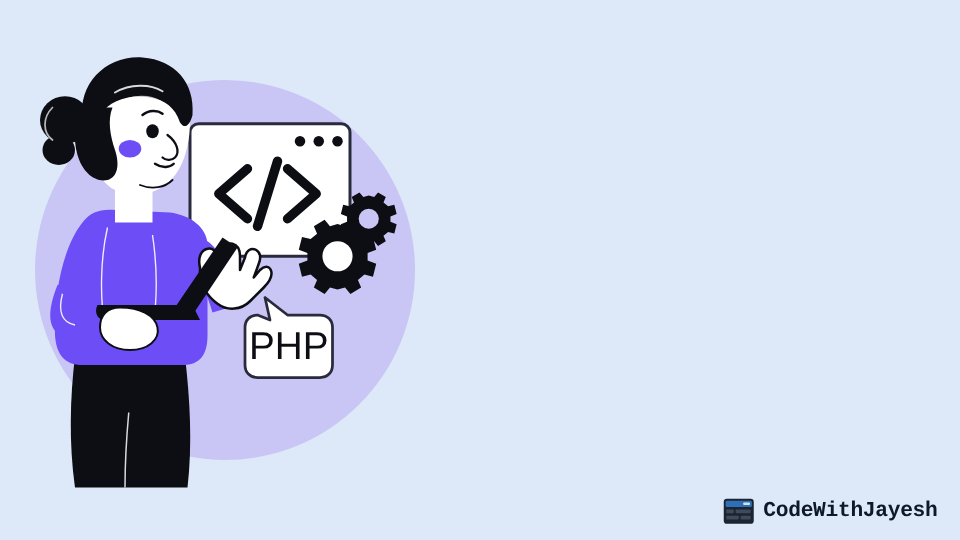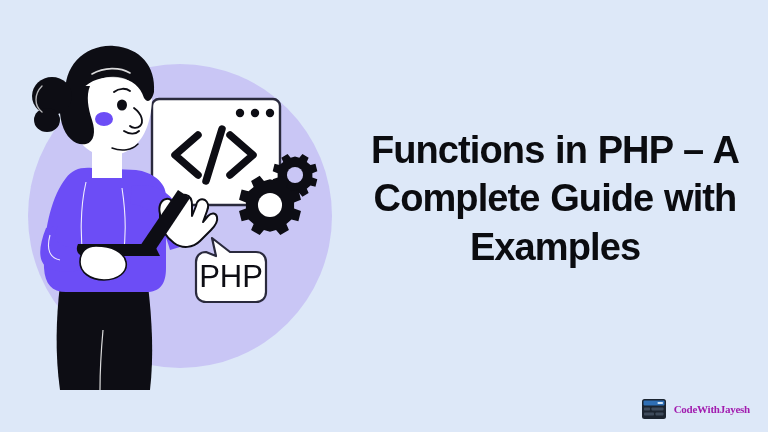--- a/index.html
+++ b/index.html
@@ -62,25 +62,25 @@
     align-items: center;
     gap: 7px;
   }
   .brand-icon {
     width: 26px;
     height: 22px;
     display: block;
     flex: 0 0 auto;
   }
   .brand-name {
-    font-family: Liberation Serif, serif;
+    font-family: Liberation Mono, monospace;
     font-weight: 700;
-    font-size: 11px;
+    font-size: 17px;
     letter-spacing: -0.25px;
-    color: #a21caf;
+    color: #0f172a;
     white-space: nowrap;
   }
 </style>
 </head>
 <body>
 
 <div id="banner">
 
   <div class="illustration">
     <svg viewBox="0 0 350 432" xmlns="http://www.w3.org/2000/svg">
@@ -188,23 +188,20 @@
 
       <g>
         <path d="M216,256 L212,238 L230,252 L256,252 C262,252 266,256 266,262
                  L266,292 C266,298 262,302 256,302 L206,302
                  C200,302 196,298 196,292 L196,262 C196,256 200,252 206,252 Z" fill="#ffffff" stroke="#2a2a3d" stroke-width="2.2" stroke-linejoin="round"></path>
         <text x="231" y="287" text-anchor="middle" font-family="Liberation Sans, sans-serif" font-size="31" font-weight="400" fill="#0d0d14">PHP</text>
       </g>
     </svg>
   </div>
 
-  <div class="title-block">
-    <h1 class="title-text">Functions in PHP – A Complete Guide with Examples</h1>
-  </div>
 
   <div class="brand">
     <svg class="brand-icon" viewBox="0 0 26 22" xmlns="http://www.w3.org/2000/svg">
       <rect x="1" y="1" width="24" height="20" rx="2.5" fill="#1b2430"></rect>
       <rect x="2.5" y="2.5" width="21" height="5" rx="1" fill="#2f6fb5"></rect>
       <rect x="16.5" y="4" width="5.5" height="2" rx="0.8" fill="#cfe3f7"></rect>
       <rect x="3" y="9.5" width="6" height="3" rx="0.7" fill="#3e4b5c"></rect>
       <rect x="10.5" y="9.5" width="12" height="3" rx="0.7" fill="#3e4b5c"></rect>
       <rect x="3" y="14.5" width="10" height="3" rx="0.7" fill="#3e4b5c"></rect>
       <rect x="14.5" y="14.5" width="8" height="3" rx="0.7" fill="#3e4b5c"></rect>

